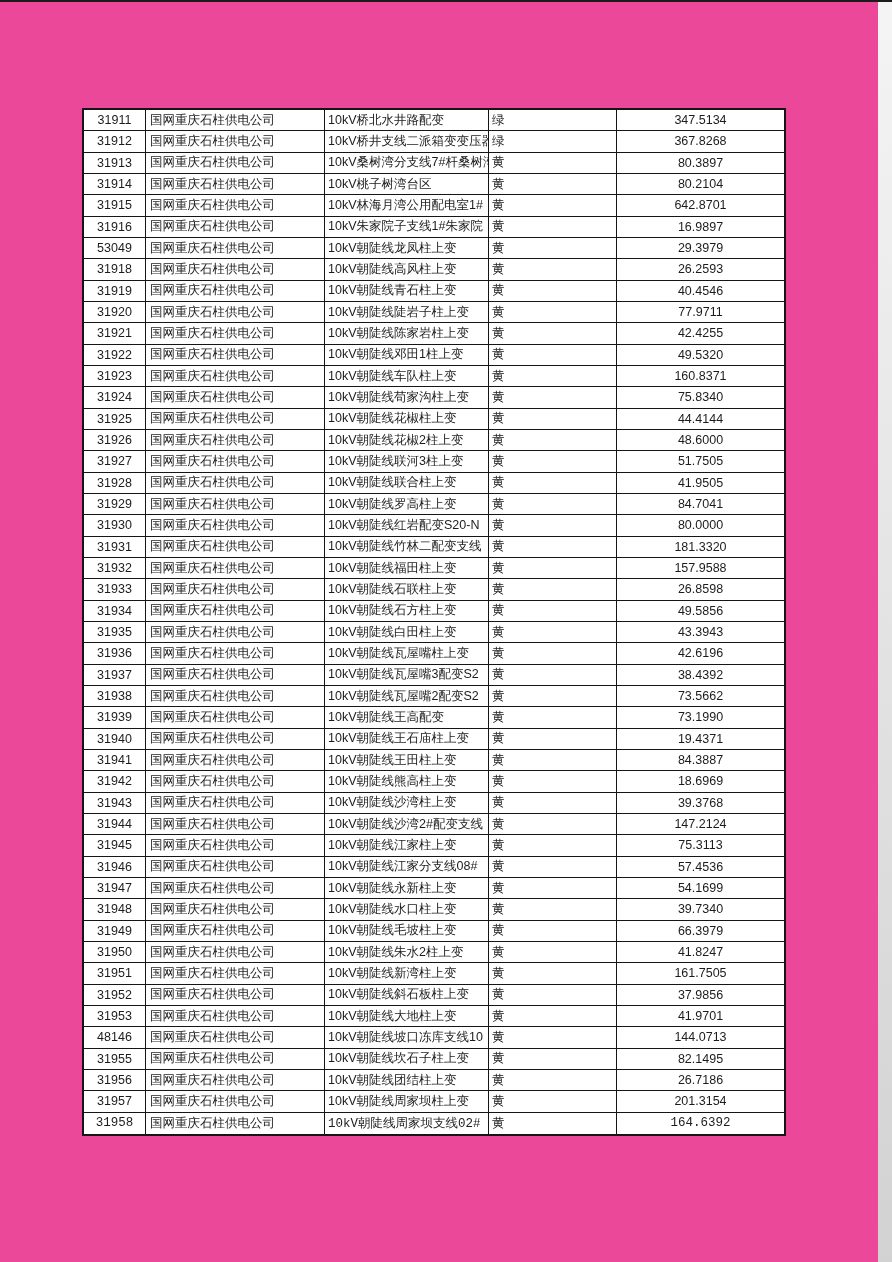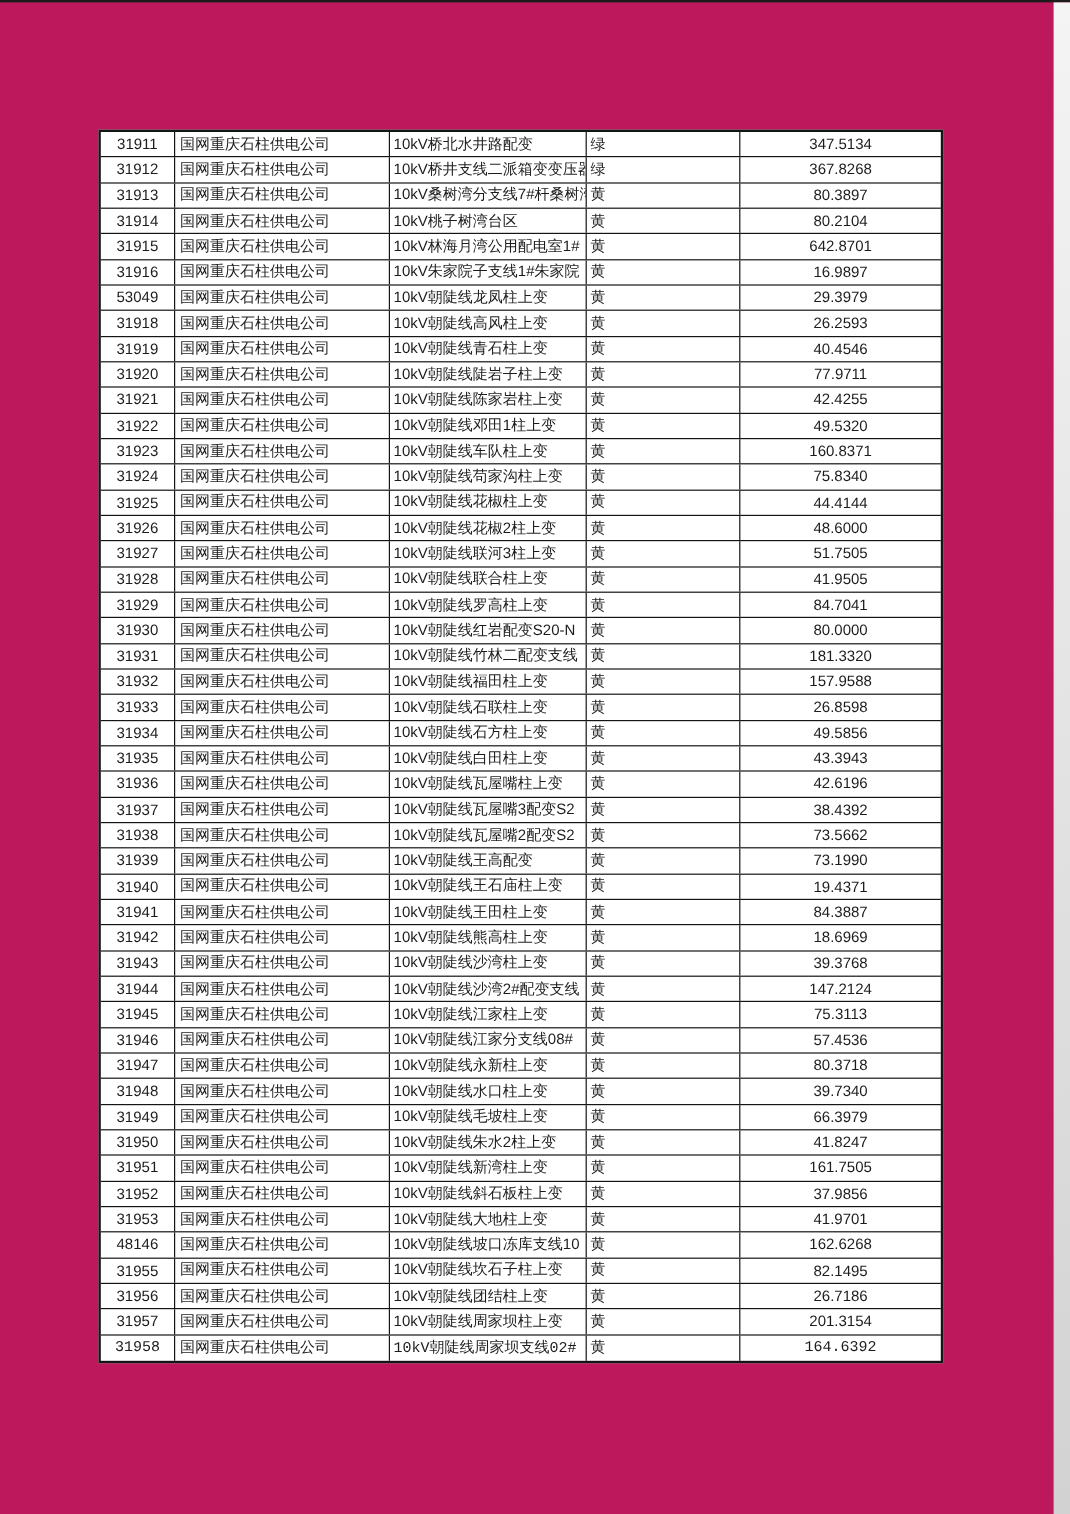--- a/index.html
+++ b/index.html
@@ -5,21 +5,21 @@
   html, body {
     margin: 0;
     padding: 0;
     background: #ffffff;
     font-family: "Liberation Sans", "DejaVu Sans", sans-serif;
   }
   .canvas {
     position: relative;
     width: 892px;
     height: 1262px;
-    background: #be185d;
+    background: #ec4899;
     overflow: hidden;
   }
   .top-line {
     position: absolute;
     left: 0; top: 0;
     width: 892px; height: 2px;
     background: #1b1b1b;
   }
   .right-strip {
     position: absolute;
@@ -324,21 +324,21 @@
       <div class="cell c-comp">国网重庆石柱供电公司</div>
       <div class="cell c-desc">10kV朝陡线江家分支线08#</div>
       <div class="cell c-color">黄</div>
       <div class="cell c-val">57.4536</div>
     </div>
       <div class="row">
       <div class="cell c-id">31947</div>
       <div class="cell c-comp">国网重庆石柱供电公司</div>
       <div class="cell c-desc">10kV朝陡线永新柱上变</div>
       <div class="cell c-color">黄</div>
-      <div class="cell c-val">80.3718</div>
+      <div class="cell c-val">54.1699</div>
     </div>
       <div class="row">
       <div class="cell c-id">31948</div>
       <div class="cell c-comp">国网重庆石柱供电公司</div>
       <div class="cell c-desc">10kV朝陡线水口柱上变</div>
       <div class="cell c-color">黄</div>
       <div class="cell c-val">39.7340</div>
     </div>
       <div class="row">
       <div class="cell c-id">31949</div>
@@ -373,21 +373,21 @@
       <div class="cell c-comp">国网重庆石柱供电公司</div>
       <div class="cell c-desc">10kV朝陡线大地柱上变</div>
       <div class="cell c-color">黄</div>
       <div class="cell c-val">41.9701</div>
     </div>
       <div class="row">
       <div class="cell c-id">48146</div>
       <div class="cell c-comp">国网重庆石柱供电公司</div>
       <div class="cell c-desc">10kV朝陡线坡口冻库支线10</div>
       <div class="cell c-color">黄</div>
-      <div class="cell c-val">162.6268</div>
+      <div class="cell c-val">144.0713</div>
     </div>
       <div class="row">
       <div class="cell c-id">31955</div>
       <div class="cell c-comp">国网重庆石柱供电公司</div>
       <div class="cell c-desc">10kV朝陡线坎石子柱上变</div>
       <div class="cell c-color">黄</div>
       <div class="cell c-val">82.1495</div>
     </div>
       <div class="row">
       <div class="cell c-id">31956</div>

